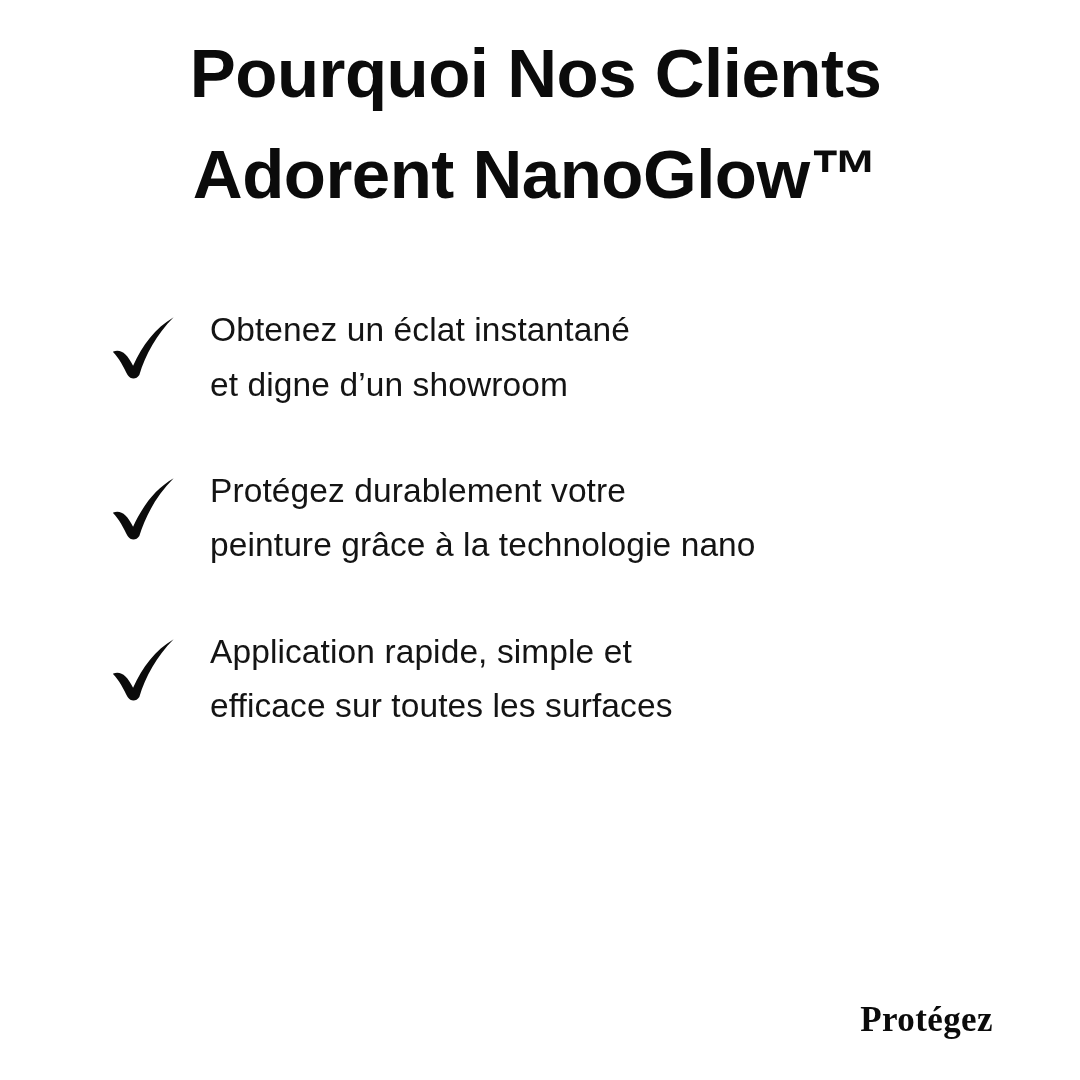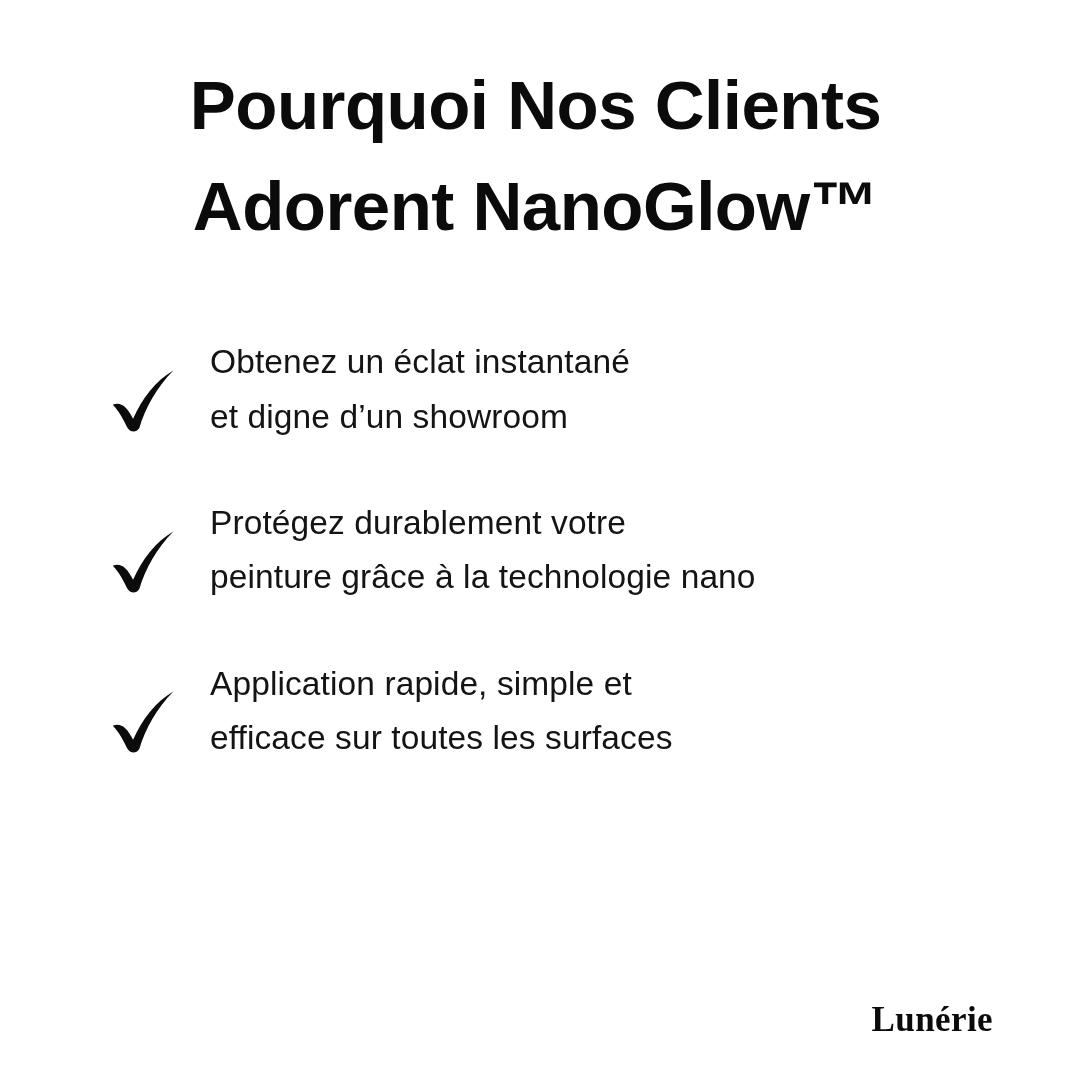--- a/index.html
+++ b/index.html
@@ -16,21 +16,21 @@
     position: relative;
     overflow: hidden;
   }
 
   .poster {
     width: 1071px;
     height: 1080px;
     position: relative;
     display: flex;
     flex-direction: column;
-    padding: 56px 70px 40px 70px;
+    padding: 24px 70px 40px 70px;
   }
 
   .headline {
     text-align: center;
     font-size: 69px;
     line-height: 1.46;
     font-weight: 800;
     letter-spacing: -0.5px;
     color: #0b0b0b;
     padding: 0 20px;
@@ -40,21 +40,21 @@
   .benefits {
     margin-top: 78px;
     display: flex;
     flex-direction: column;
     gap: 52px;
     padding-left: 30px;
   }
 
   .benefit {
     display: flex;
-    align-items: flex-end;
+    align-items: flex-start;
     gap: 22px;
   }
 
   .check-wrap {
     flex: 0 0 88px;
     height: 88px;
     display: flex;
     align-items: center;
     justify-content: center;
   }
@@ -121,15 +121,15 @@
           <path d="M10 56 C20 52 28 58 36 74 C48 48 64 26 88 12 C66 34 52 60 44 86 C40 92 33 92 29 86 C24 76 18 64 10 56 Z" fill="#0b0b0b"></path>
         </svg>
       </span>
       <span class="benefit-text">Application rapide, simple et
 efficace sur toutes les surfaces</span>
     </div>
 
 
   </div>
 
-  <div class="brand">Lunérie</div>
+  <div class="brand">Protégez</div>
 
 </div>
 
 </body></html>

